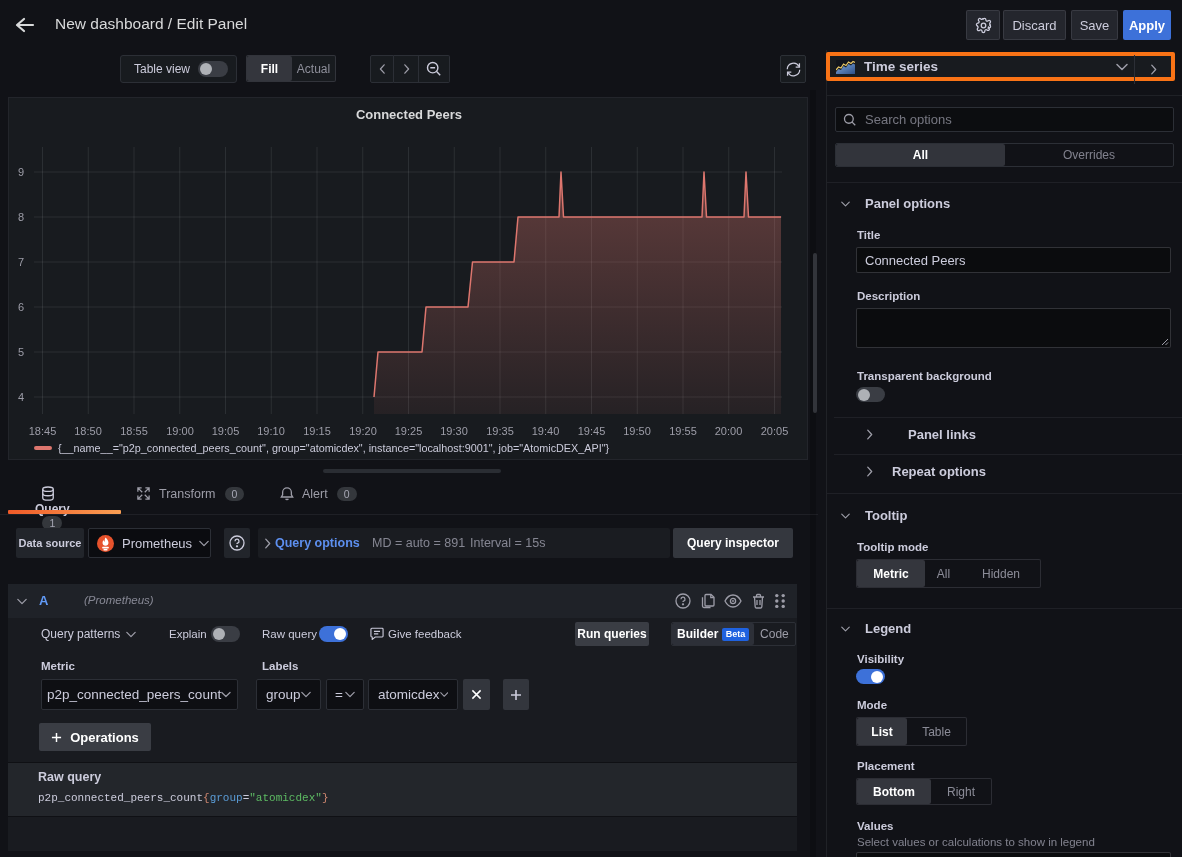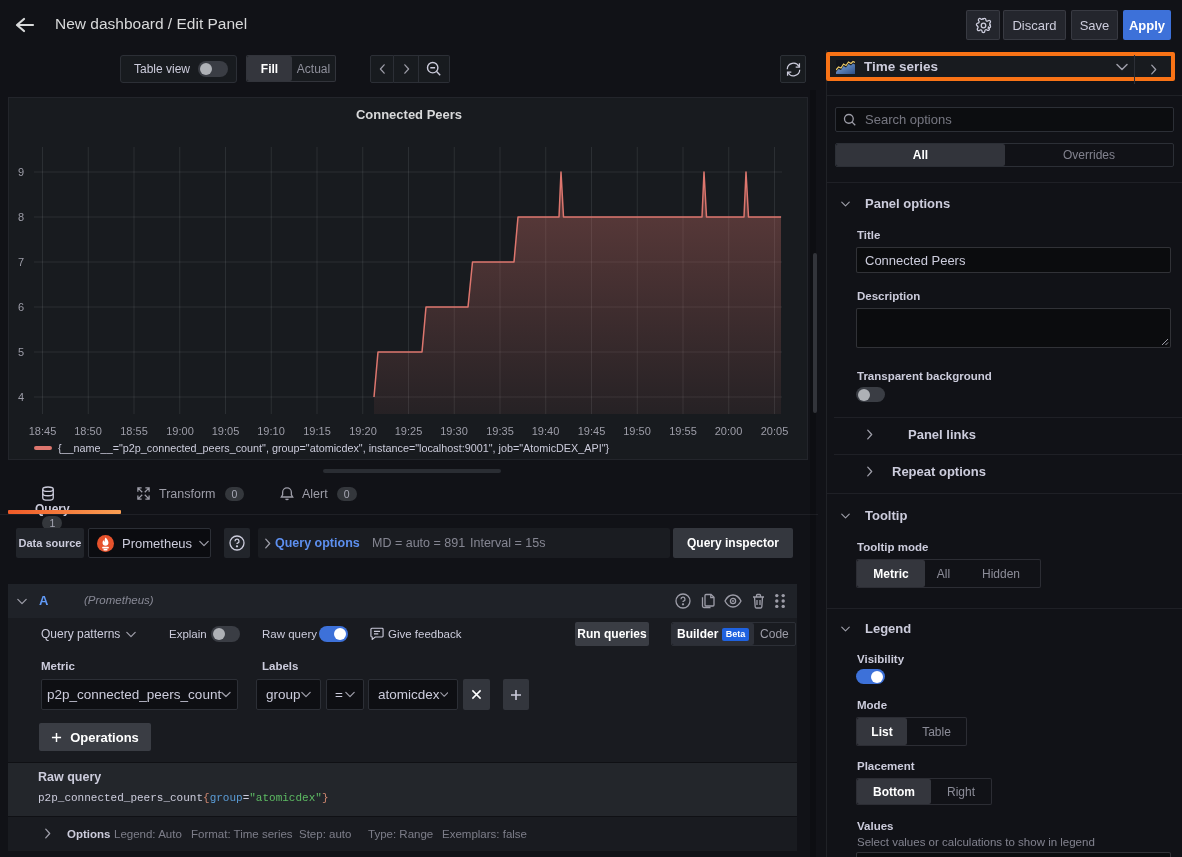--- a/index.html
+++ b/index.html
@@ -337,31 +337,20 @@
           <path d="M6 1 V11 M1 6 H11"></path>
         </svg>
       <span style="font-size:13px;font-weight:bold;color:#fff;margin-left:8px;">Operations</span>
     </div>
 
     <div class="abs" style="left:0;top:178px;width:789px;height:55px;background:#23262b;border-top:1px solid #0f1014;border-bottom:1px solid #0f1014;padding:7px 0 0 30px;">
       <div style="font-size:12.5px;font-weight:bold;color:#ccccdc;">Raw query</div>
       <div style="font-family:'Liberation Mono',monospace;font-size:11px;margin-top:8px;color:#ccccdc;">p2p_connected_peers_count<span style="color:#d08770">{</span><span style="color:#5a9bd5">group</span>=<span style="color:#5dbb63">"atomicdex"</span><span style="color:#d08770">}</span></div>
     </div>
 
-    <div class="abs" style="left:0;top:234px;width:789px;height:33px;display:flex;align-items:center;">
-      <svg class="chev abs" style="left:36px;top:10px;" width="7" height="11" viewBox="0 0 8 12">
-          <path d="M2 1 L6.5 6 L2 11"></path>
-        </svg>
-      <span class="abs" style="font-size:11.5px;font-weight:bold;color:#ccccdc;left:59px;top:10px;">Options</span>
-      <span class="abs" style="font-size:11.5px;color:rgba(204,204,220,.55);left:106px;top:10px;">Legend: Auto</span>
-      <span class="abs" style="font-size:11.5px;color:rgba(204,204,220,.55);left:183px;top:10px;">Format: Time series</span>
-      <span class="abs" style="font-size:11.5px;color:rgba(204,204,220,.55);left:291px;top:10px;">Step: auto</span>
-      <span class="abs" style="font-size:11.5px;color:rgba(204,204,220,.55);left:360px;top:10px;">Type: Range</span>
-      <span class="abs" style="font-size:11.5px;color:rgba(204,204,220,.55);left:434px;top:10px;">Exemplars: false</span>
-    </div>
   </div>
 
   <div class="abs" style="left:820px;top:50px;width:362px;height:807px;">
     <div class="abs" style="left:6px;top:0;width:1px;height:807px;background:#202227;"></div>
 
     <div class="abs" style="left:6px;top:2px;width:349px;height:29px;background:#181b1f;border:4px solid #f97316;border-radius:2px;display:flex;align-items:center;">
       <svg style="margin-left:6px;" width="19" height="14" viewBox="0 0 19 14">
         <defs>
             <linearGradient id="vizg" x1="0" y1="0" x2="1" y2="1">
               <stop offset="0" stop-color="#7da9e0"></stop>

